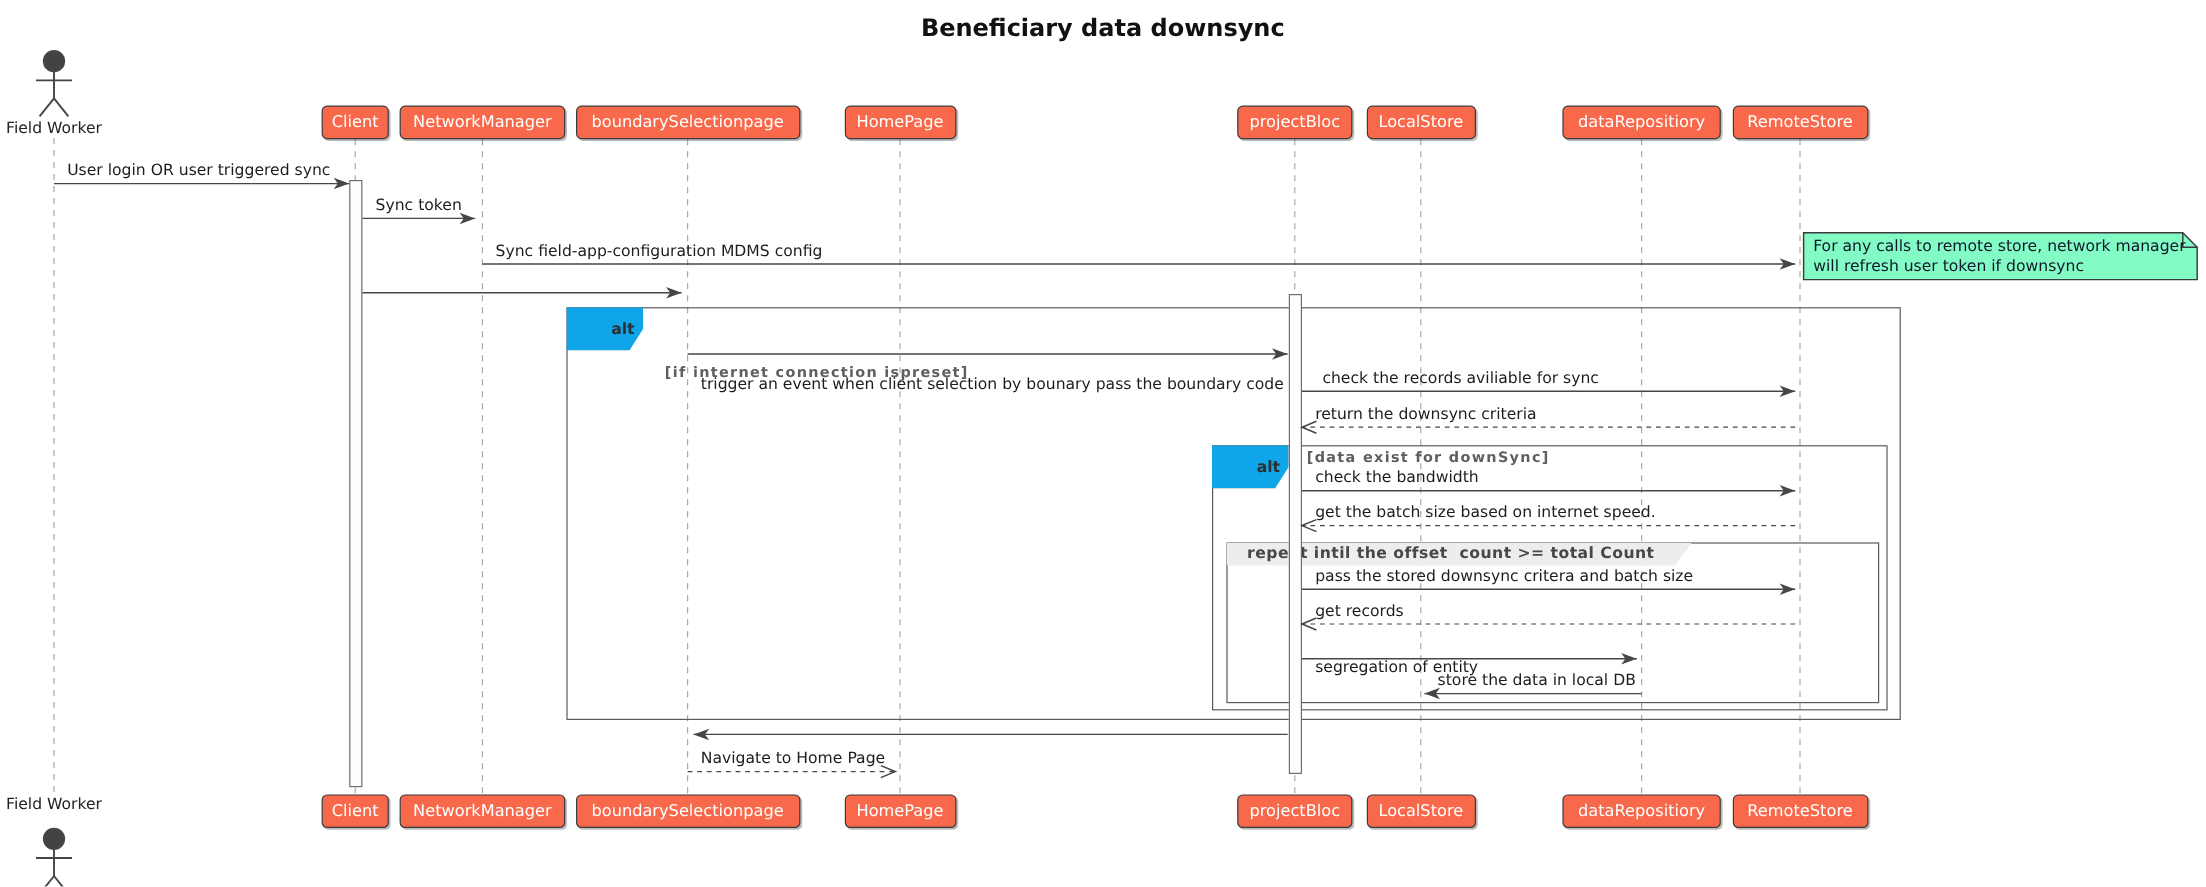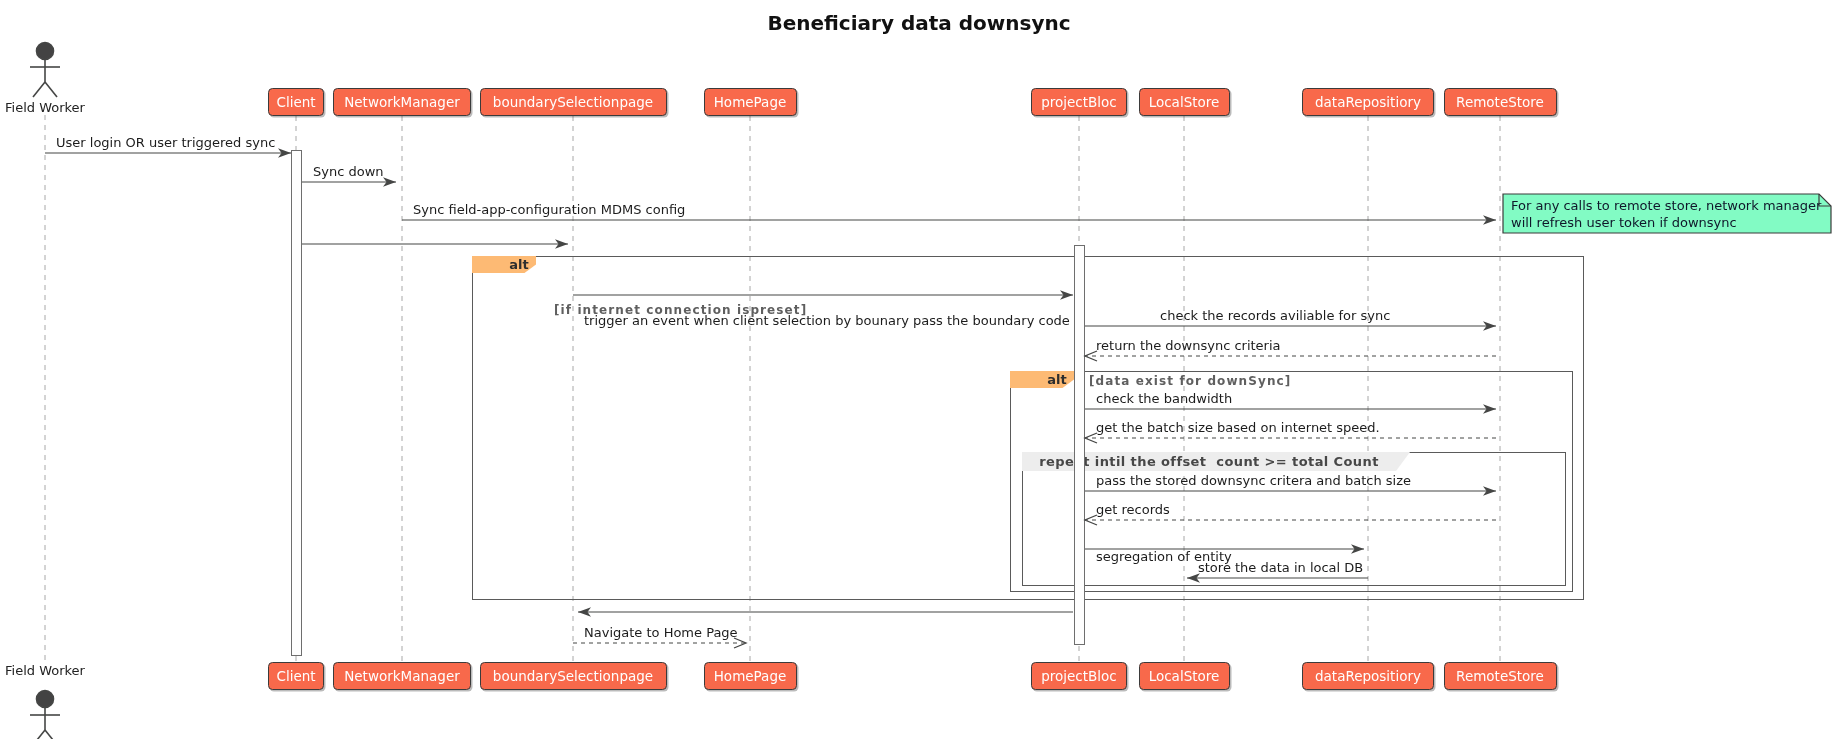--- a/index.html
+++ b/index.html
@@ -23,21 +23,21 @@
     display:flex;align-items:center;justify-content:center;
     font-size:13.5px;color:#FEFEFE;white-space:nowrap;
   }
   .activation{
     position:absolute;width:11px;background:#FEFEFE;border:1.1px solid #6E6E6E;
   }
   .frame{
     position:absolute;border:1.3px solid #5A5A5A;background:transparent;
   }
   .frame-label{
-    position:absolute;height:17px;background:#fdba74;
+    position:absolute;height:36px;background:#0ea5e9;
     clip-path:polygon(0 0,100% 0,100% 50%,82% 100%,0 100%);
     filter:drop-shadow(1px 1px 0 #5a5a5a);
     font-size:13px;font-weight:bold;color:#2e2e2e;
     display:flex;align-items:center;justify-content:center;
     padding-right:10px;
     padding-left:40px;
   }
   .repeat-label{
     position:absolute;height:19px;background:#EDEDED;
     clip-path:polygon(0 0,100% 0,calc(100% - 14px) 100%,0 100%);
@@ -159,24 +159,24 @@
   <div class="actor-label" style="left:-25px;top:100px;">Field Worker</div>
   <div class="actor-label" style="left:-25px;top:663px;">Field Worker</div>
 
   <div class="note-text" style="left:1511px;top:198px;">
     <div>For any calls to remote store, network manager</div>
     <div>will refresh user token if downsync</div>
   </div>
 
   <div id="labels-host">
       <div class="msg-label" style="left:56px;top:135px;">User login OR user triggered sync</div>
-      <div class="msg-label" style="left:313px;top:164px;">Sync down</div>
+      <div class="msg-label" style="left:313px;top:164px;">Sync token</div>
       <div class="msg-label" style="left:413px;top:202px;">Sync field-app-configuration MDMS config</div>
       <div class="msg-label" style="left:584px;top:277px;margin-top:36px;">trigger an event when client selection by bounary pass the boundary code</div>
-      <div class="msg-label" style="left:1160px;top:308px;">check the records aviliable for sync</div>
+      <div class="msg-label" style="left:1102px;top:308px;">check the records aviliable for sync</div>
       <div class="msg-label" style="left:1096px;top:338px;">return the downsync criteria</div>
       <div class="msg-label" style="left:1096px;top:391px;">check the bandwidth</div>
       <div class="msg-label" style="left:1096px;top:420px;">get the batch size based on internet speed.</div>
       <div class="msg-label" style="left:1096px;top:473px;">pass the stored downsync critera and batch size</div>
       <div class="msg-label" style="left:1096px;top:502px;">get records</div>
       <div class="msg-label" style="left:1096px;top:549px;">segregation of entity</div>
       <div class="msg-label" style="left:1198px;top:560px;">store the data in local DB</div>
       <div class="msg-label" style="left:584px;top:625px;">Navigate to Home Page</div>
     </div>
 </div>

